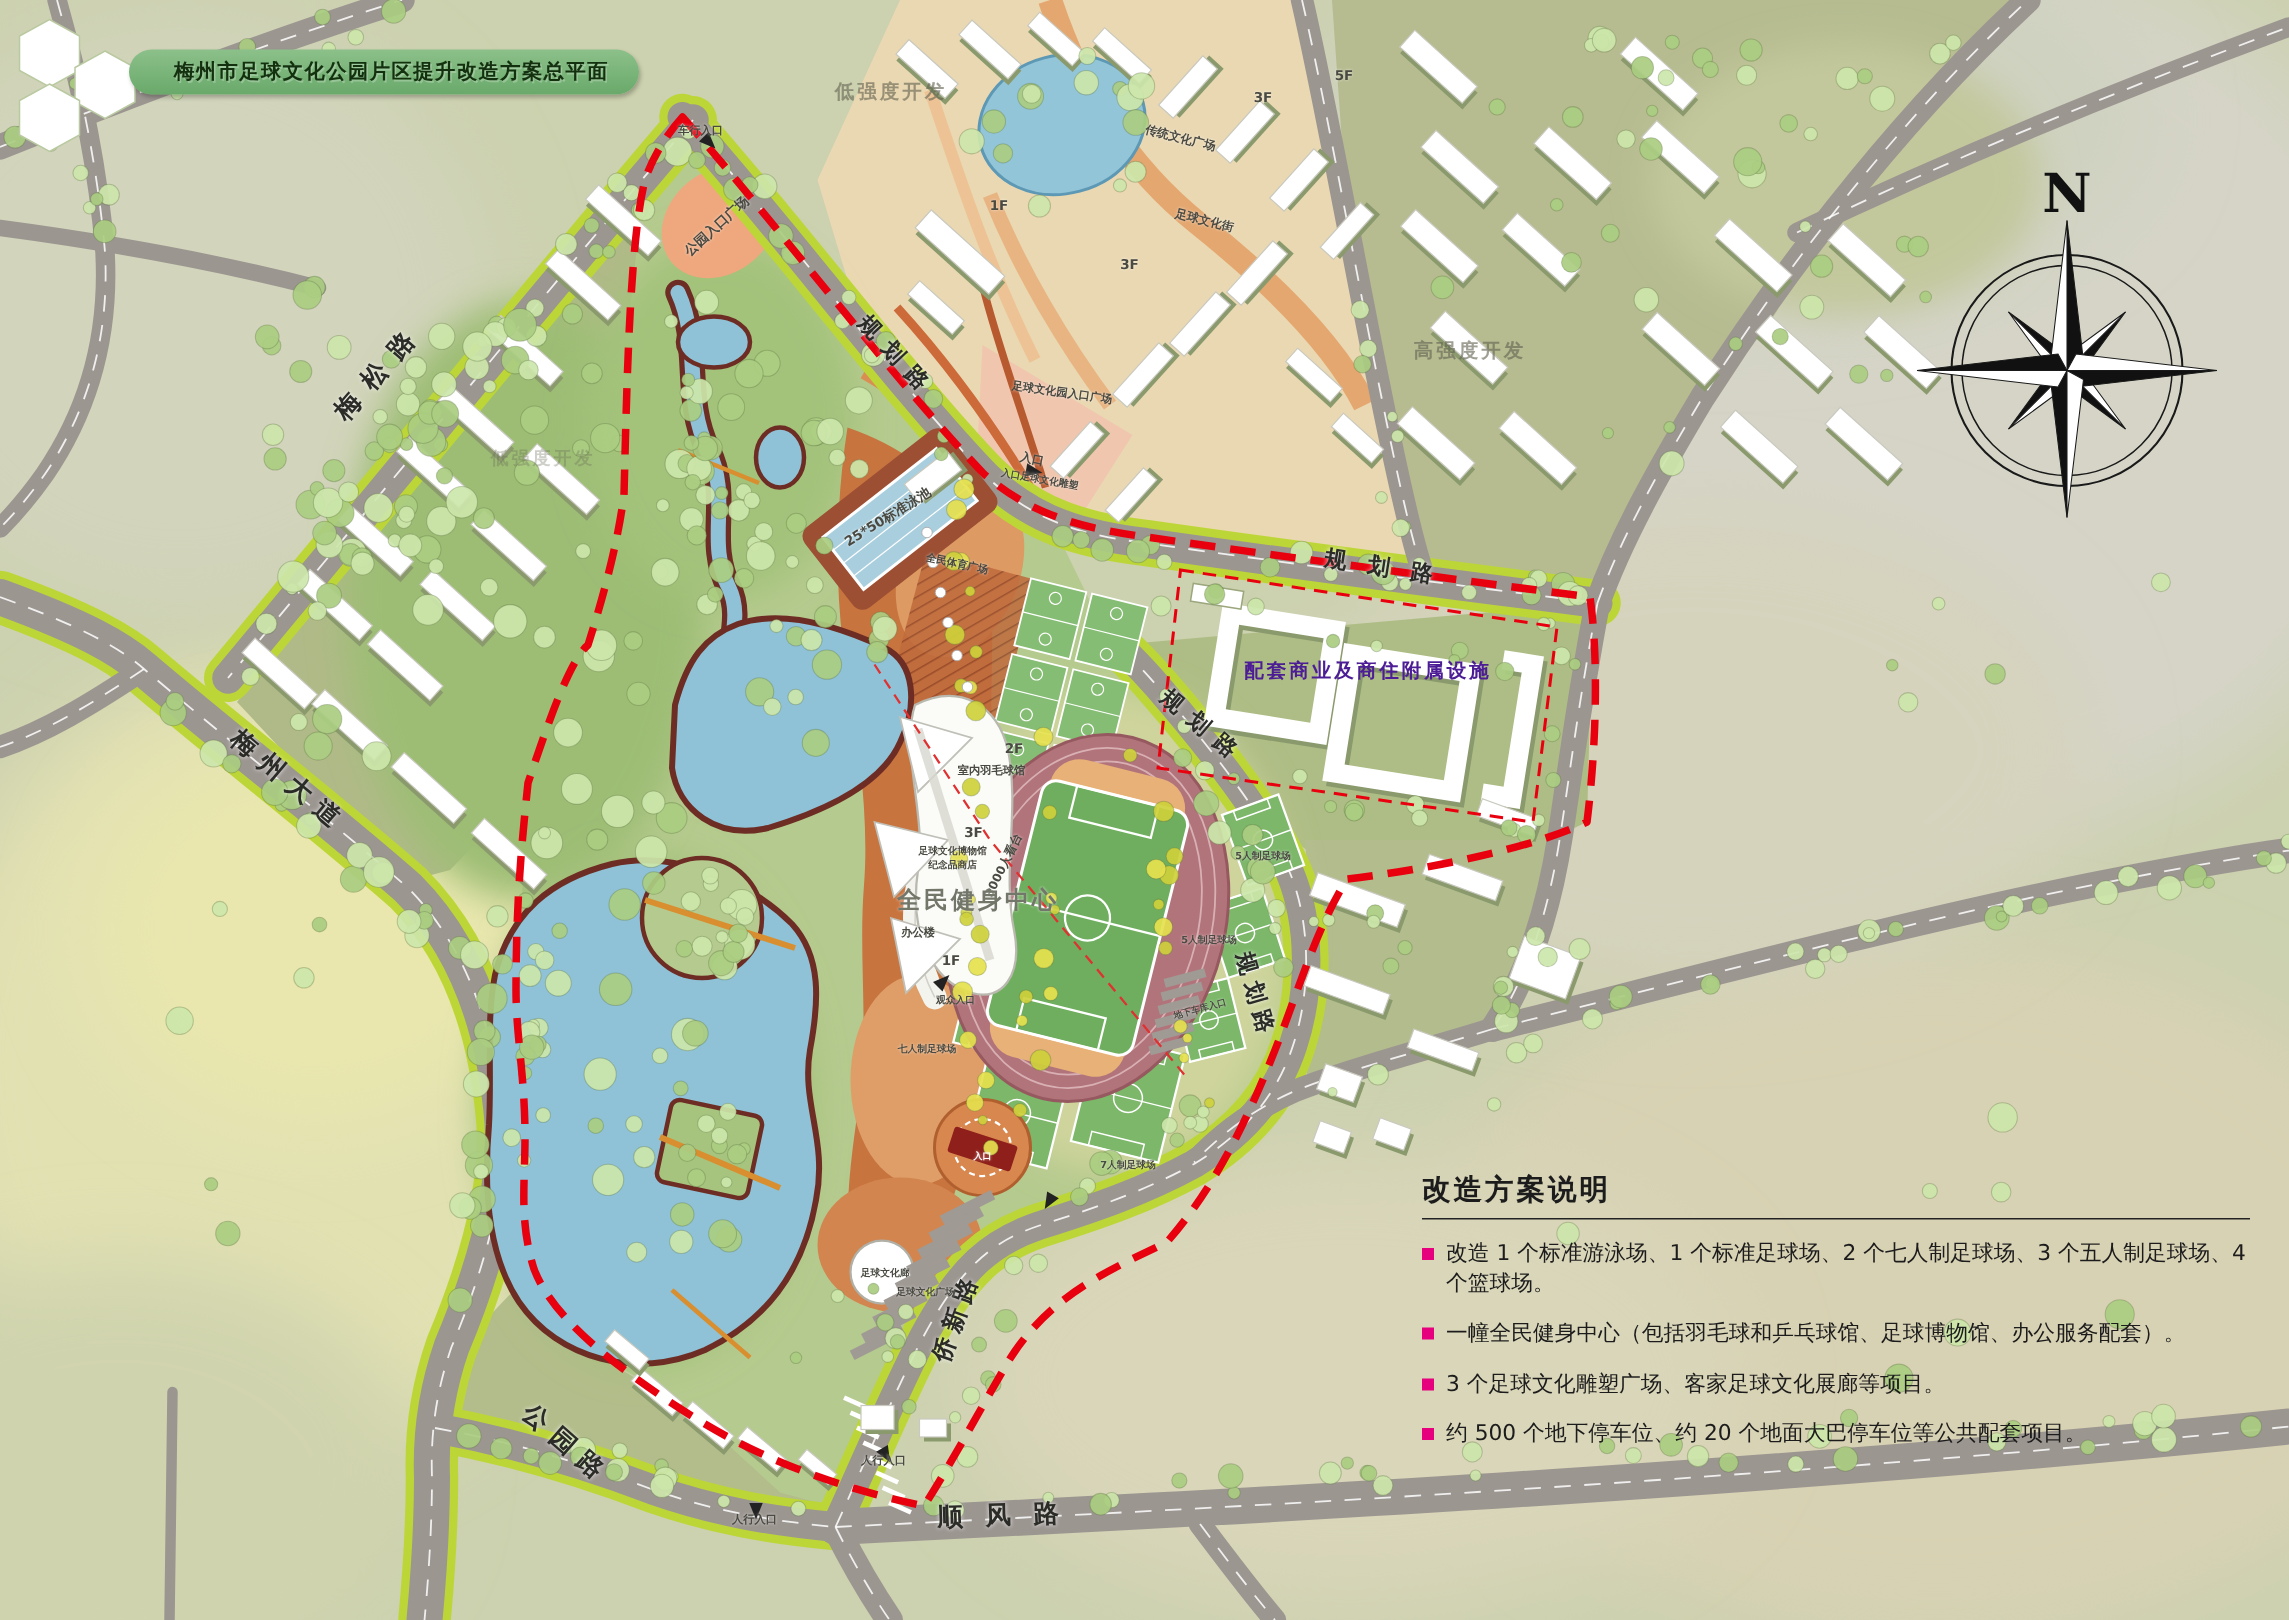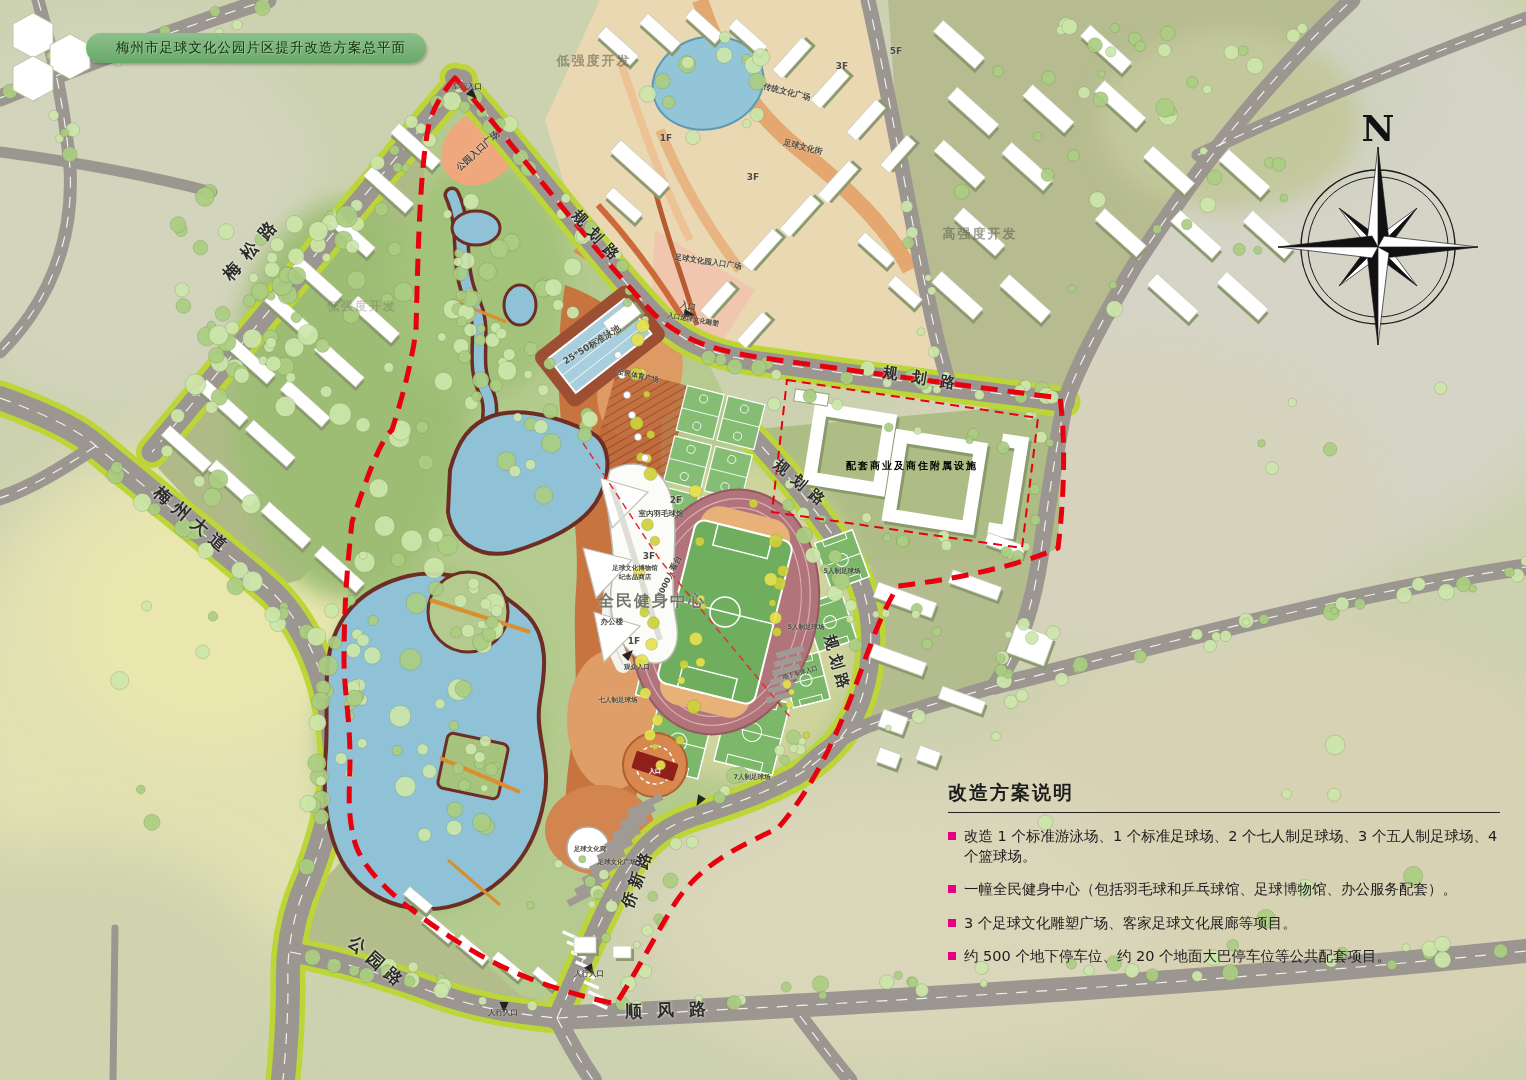--- a/index.html
+++ b/index.html
@@ -9,21 +9,21 @@
   .site-label{position:absolute;white-space:nowrap;color:#4a4a42;font-weight:bold;
     transform:translate(-50%,-50%);text-shadow:0 0 2px rgba(255,255,255,.65);}
   .road-label{position:absolute;white-space:nowrap;color:#2b2b28;font-weight:bold;
     transform:translate(-50%,-50%);text-shadow:0 0 3px rgba(255,255,255,.85);}
   .zone-label{position:absolute;white-space:nowrap;color:rgba(100,100,82,.62);
     letter-spacing:2px;font-weight:bold;transform:translate(-50%,-50%);}
   
   #title-badge{position:absolute;left:86px;top:33px;height:30px;display:flex;align-items:center;
     background:linear-gradient(#8cc08a,#69a96a);border-radius:16px;padding:0 20px 0 30px;
     box-shadow:1px 2px 3px rgba(0,0,0,.25);}
-  #title-badge span{font-size:13.5px;font-weight:normal;color:#14310f;letter-spacing:1px;
+  #title-badge span{font-size:13.5px;font-weight:bold;color:#14310f;letter-spacing:1px;
     text-shadow:1px 1px 0 rgba(255,255,255,.25);}
   #hexes{position:absolute;left:8px;top:6px;}
   
   #notes{position:absolute;left:948px;top:780px;width:552px;color:#1c1c1c;}
   #notes h2{font-size:19px;margin:0 0 6px 0;font-weight:bold;letter-spacing:2px;}
   #notes .rule{border-bottom:1.5px solid #222;margin-bottom:8px;}
   #notes p{font-size:14.5px;line-height:1.45;margin:0;text-indent:2em;}
   #notes ul{list-style:none;margin:6px 0 0 0;padding:0;}
   #notes li{display:flex;align-items:flex-start;margin-top:14px;font-size:14.5px;line-height:1.35;}
   #notes li .sq{flex:0 0 8px;width:8px;height:8px;margin:5px 8px 0 0;background:#e6007e;}
@@ -1261,21 +1261,21 @@
   <div class="road-label" style="left:673px;top:1010px;font-size:17px;letter-spacing:15px;transform:translate(-50%,-50%) rotate(-2deg)">顺风路</div>
   <div class="road-label" style="left:638px;top:878px;font-size:16px;letter-spacing:5px;transform:translate(-50%,-50%) rotate(-70deg)">侨新路</div>
   <div class="road-label" style="left:598px;top:238px;font-size:15px;letter-spacing:8px;transform:translate(-50%,-50%) rotate(47deg)">规划路</div>
   <div class="road-label" style="left:926px;top:379px;font-size:15px;letter-spacing:14px;transform:translate(-50%,-50%) rotate(9deg)">规划路</div>
   <div class="road-label" style="left:802px;top:485px;font-size:15px;letter-spacing:8px;transform:translate(-50%,-50%) rotate(40deg)">规划路</div>
   <div class="road-label" style="left:837px;top:664px;font-size:15px;letter-spacing:5px;transform:translate(-50%,-50%) rotate(74deg)">规划路</div>
 
   <div class="zone-label" style="left:594px;top:61px;font-size:13px">低强度开发</div>
   <div class="zone-label" style="left:362px;top:306px;font-size:12px;opacity:.5">低强度开发</div>
   <div class="zone-label" style="left:980px;top:234px;font-size:13px">高强度开发</div>
-  <div class="zone-label" style="left:912px;top:466px;font-size:10px;color:#000000">配套商业及商住附属设施</div>
+  <div class="zone-label" style="left:912px;top:447px;font-size:13px;color:#4c1d95">配套商业及商住附属设施</div>
 
   <div id="labels-layer">
       <div class="site-label" style="left: 478px; top: 151px; font-size: 9px; transform: translate(-50%, -50%) rotate(-42deg);">公园入口广场</div>
       <div class="site-label" style="left: 467px; top: 87px; font-size: 7.5px; transform: translate(-50%, -50%) rotate(0deg);">车行入口</div>
       <div class="site-label" style="left: 688px; top: 306px; font-size: 8px; transform: translate(-50%, -50%) rotate(12deg);">入口</div>
       <div class="site-label" style="left: 787px; top: 92px; font-size: 8px; transform: translate(-50%, -50%) rotate(14deg);">传统文化广场</div>
       <div class="site-label" style="left: 803px; top: 147px; font-size: 8px; transform: translate(-50%, -50%) rotate(14deg);">足球文化街</div>
       <div class="site-label" style="left: 708px; top: 262px; font-size: 7.5px; transform: translate(-50%, -50%) rotate(8deg);">足球文化园入口广场</div>
       <div class="site-label" style="left: 592px; top: 345px; font-size: 9px; transform: translate(-50%, -50%) rotate(-32deg);">25*50标准泳池</div>
       <div class="site-label" style="left: 661px; top: 514px; font-size: 7.5px; transform: translate(-50%, -50%) rotate(0deg);">室内羽毛球馆</div>

